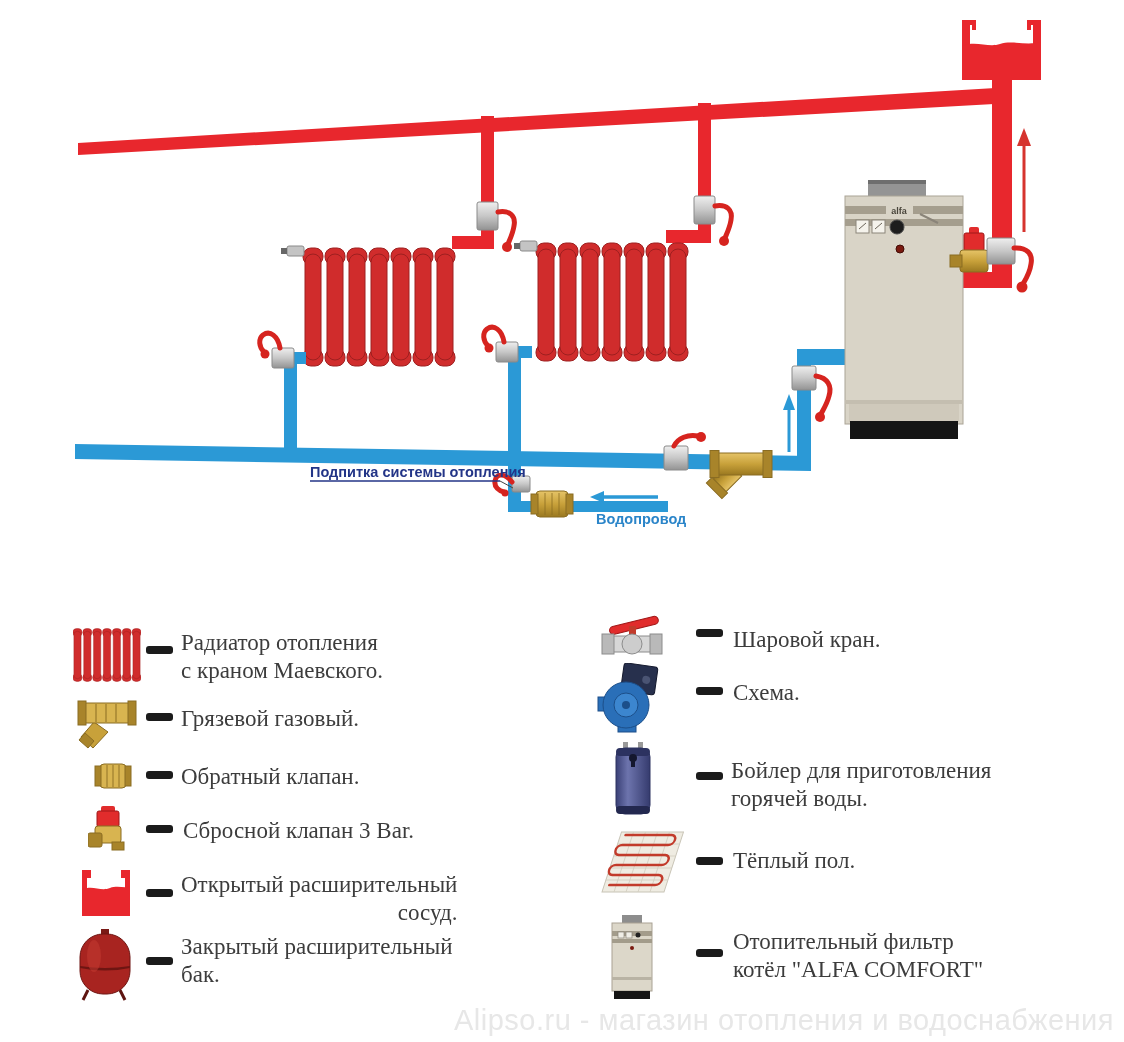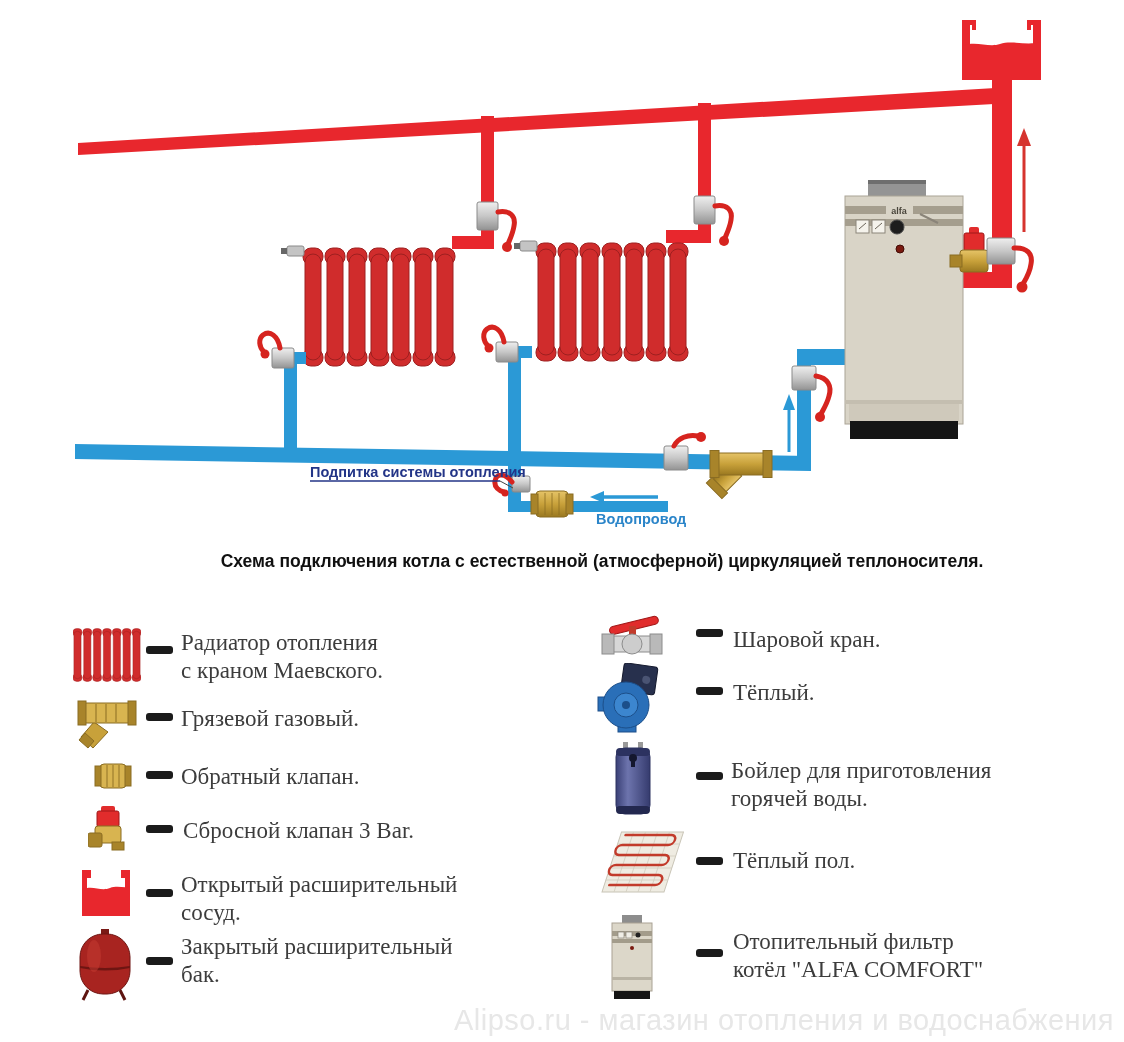--- a/index.html
+++ b/index.html
@@ -240,21 +240,20 @@
 
     <g>
       <text x="310" y="477" class="lbl-navy">Подпитка системы отопления</text>
       <line x1="310" y1="481" x2="500" y2="481" stroke="#233587" stroke-width="1.5"></line>
       <line x1="500" y1="481" x2="513" y2="488" stroke="#444" stroke-width="1"></line>
     </g>
     <text x="596" y="524" class="lbl-blue">Водопровод</text>
   </svg>
 
   
-  <div id="caption">Схема подключения котла с естественной (атмосферной) циркуляцией теплоносителя.</div>
 
   
   <div class="legend">
 
     <div class="lrow">
       <div class="licon" style="left:73px;top:625px;">
         <svg width="68" height="60" viewBox="0 0 152 118">
             <use href="#radiator"></use>
           </svg>
       </div>
@@ -318,21 +317,21 @@
             <rect x="2" y="36" width="48" height="12"></rect>
             <path d="M2,22 C12,16 20,24 30,20 C38,17 46,21 50,18 L50,40 L2,40 Z"></path>
             <rect x="2" y="2" width="9" height="4"></rect>
               <rect x="7" y="2" width="4" height="8"></rect>
             <rect x="41" y="2" width="9" height="4"></rect>
               <rect x="41" y="2" width="4" height="8"></rect>
           </g>
         </svg>
       </div>
       <div class="ldash" style="left:146px;top:889px;"></div>
-      <div class="llabel" style="left:181px;top:871px;">Открытый расширительный
+      <div class="llabel" style="left:181px;top:871px;text-align:right;">Открытый расширительный
 сосуд.</div>
     </div>
 
     <div class="lrow">
       <div class="licon" style="left:74px;top:928px;">
         <svg width="62" height="74" viewBox="0 0 62 74">
           <rect x="27" y="1" width="8" height="9" fill="#7a1a16"></rect>
           <path d="M14,62 L9,72" stroke="#5e1410" stroke-width="3"></path>
           <path d="M46,62 L51,72" stroke="#5e1410" stroke-width="3"></path>
           <rect x="6" y="6" width="50" height="60" rx="23" fill="#a82420" stroke="#6e1512"></rect>
@@ -370,21 +369,21 @@
             <circle cx="50" cy="16" r="4" fill="#4a5473"></circle>
           </g>
           <rect x="2" y="34" width="12" height="14" fill="#2a6fb8" stroke="#1c4f8a"></rect>
           <rect x="22" y="60" width="18" height="9" fill="#2a6fb8" stroke="#1c4f8a"></rect>
           <circle cx="30" cy="42" r="23" fill="#2a6fb8" stroke="#1c4f8a"></circle>
           <circle cx="30" cy="42" r="12" fill="#3c86cf" stroke="#1c4f8a"></circle>
           <circle cx="30" cy="42" r="4" fill="#1c4f8a"></circle>
         </svg>
       </div>
       <div class="ldash" style="left:696px;top:687px;"></div>
-      <div class="llabel" style="left:733px;top:679px;">Тёплый.</div>
+      <div class="llabel" style="left:733px;top:679px;">Схема.</div>
     </div>
 
     <div class="lrow">
       <div class="licon" style="left:612px;top:740px;">
         <svg width="42" height="80" viewBox="0 0 42 80">
           <rect x="11" y="2" width="5" height="9" fill="#9a9a9a"></rect>
           <rect x="26" y="2" width="5" height="9" fill="#9a9a9a"></rect>
           <rect x="4" y="8" width="34" height="66" rx="9" fill="url(#navyGrad)" stroke="#2c3260"></rect>
           <rect x="4" y="8" width="34" height="8" rx="4" fill="#2c3260"></rect>
           <rect x="4" y="66" width="34" height="8" rx="4" fill="#23284f"></rect>

